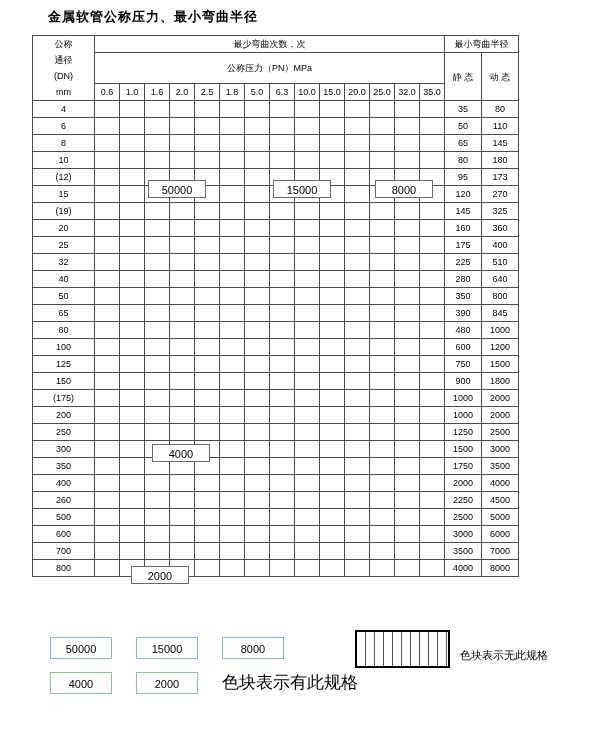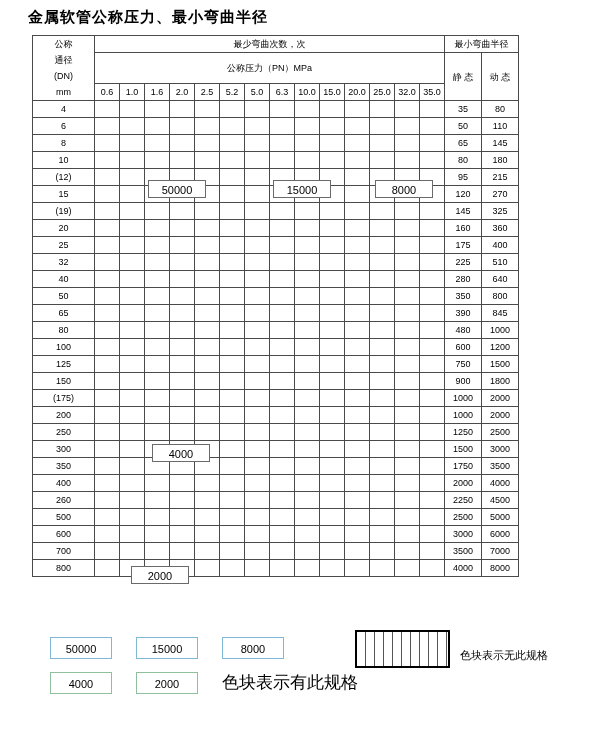--- a/index.html
+++ b/index.html
@@ -5,23 +5,23 @@
   html,body{margin:0;padding:0;}
   body{
     width:600px;height:743px;background:#ffffff;
     font-family:"Liberation Sans", sans-serif;
     color:#000;
     -webkit-font-smoothing:antialiased;
   }
   #page{position:relative;width:600px;height:743px;overflow:hidden;}
 
   .title{
-    position:absolute;left:28px;top:8px;
+    position:absolute;left:48px;top:8px;
     font-family:"Liberation Serif", serif;
-    font-weight:bold;font-size:15px;letter-spacing:1px;
+    font-weight:bold;font-size:13px;letter-spacing:1px;
   }
 
   
   .tbl{
     position:absolute;left:32px;top:35px;
     border-collapse:collapse;
     table-layout:fixed;
   }
   .tbl td,.tbl th{
     border:1px solid #4a4a4a;
@@ -107,21 +107,21 @@
         <td class="hdr hdr-txt" colspan="14">公称压力（PN）MPa</td>
         <td class="hdr r-col" rowspan="2">静 态</td>
         <td class="hdr r-col" rowspan="2">动 态</td>
       </tr>
       <tr id="pressure-cols-row">
           <td class="hdr p-col hdr-small">0.6</td>
           <td class="hdr p-col hdr-small">1.0</td>
           <td class="hdr p-col hdr-small">1.6</td>
           <td class="hdr p-col hdr-small">2.0</td>
           <td class="hdr p-col hdr-small">2.5</td>
-          <td class="hdr p-col hdr-small">5.2</td>
+          <td class="hdr p-col hdr-small">1.8</td>
           <td class="hdr p-col hdr-small">5.0</td>
           <td class="hdr p-col hdr-small">6.3</td>
           <td class="hdr p-col hdr-small">10.0</td>
           <td class="hdr p-col hdr-small">15.0</td>
           <td class="hdr p-col hdr-small">20.0</td>
           <td class="hdr p-col hdr-small">25.0</td>
           <td class="hdr p-col hdr-small">32.0</td>
           <td class="hdr p-col hdr-small">35.0</td>
         </tr>
     </thead>
@@ -212,21 +212,21 @@
           <td class="p-col c-blue"></td>
           <td class="p-col c-blue"></td>
           <td class="p-col c-blue"></td>
           <td class="p-col c-blue"></td>
           <td class="p-col c-blue"></td>
           <td class="p-col c-blue"></td>
           <td class="p-col c-blue"></td>
           <td class="p-col c-white"></td>
           <td class="p-col c-white"></td>
           <td class="r-col rad">95</td>
-          <td class="r-col rad">215</td>
+          <td class="r-col rad">173</td>
         </tr>
         <tr>
           <td class="dn-col dn-cell">15</td>
           <td class="p-col c-blue"></td>
           <td class="p-col c-blue"></td>
           <td class="p-col c-blue"></td>
           <td class="p-col c-blue"></td>
           <td class="p-col c-blue"></td>
           <td class="p-col c-blue"></td>
           <td class="p-col c-blue"></td>

